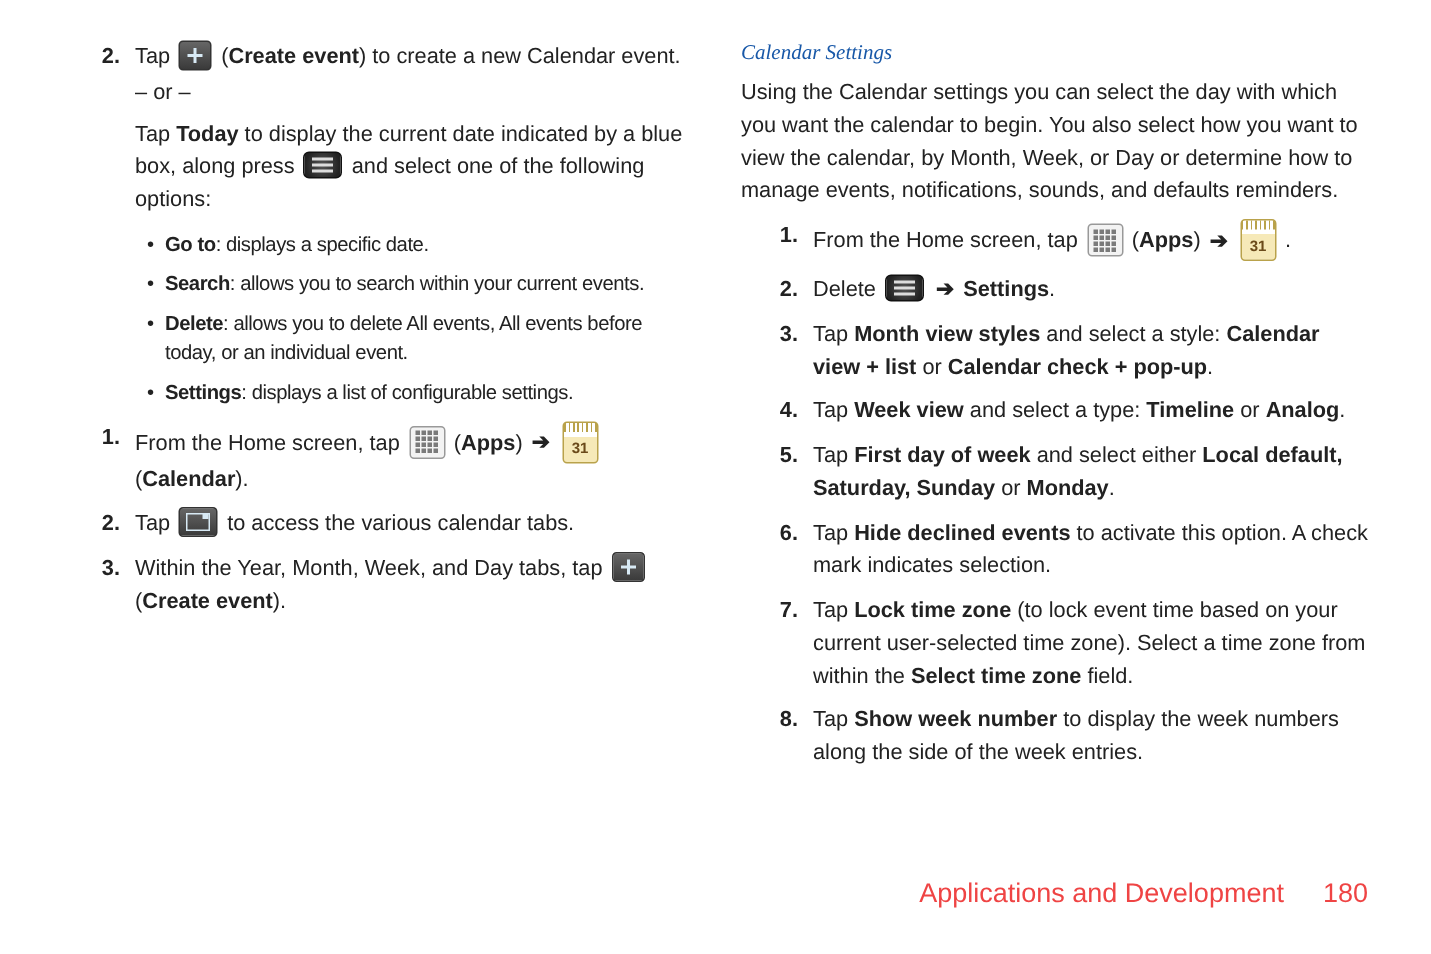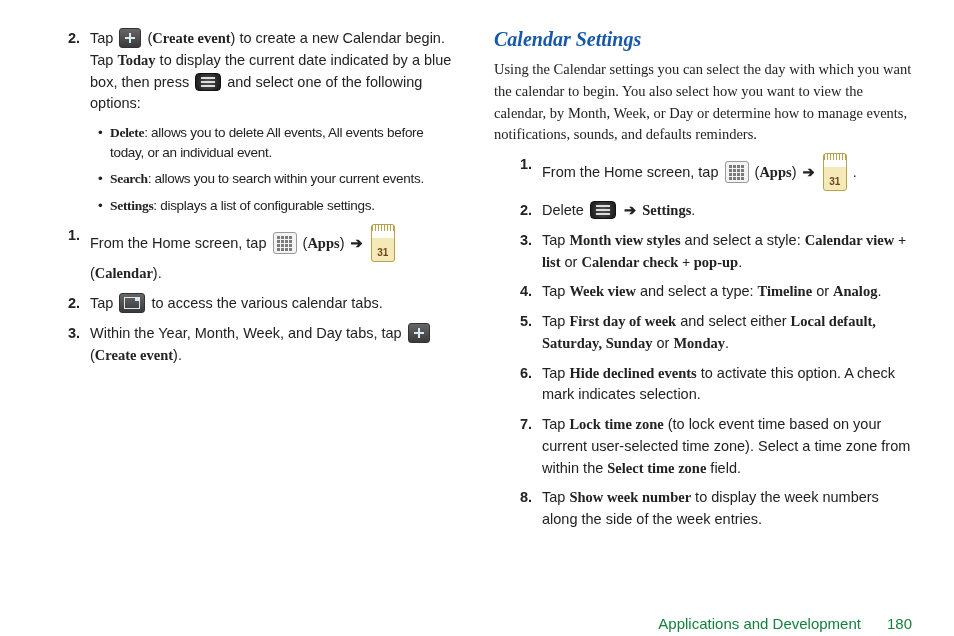--- a/index.html
+++ b/index.html
@@ -28,50 +28,49 @@
   }
   .step-num {
     width: 26px;
     flex-shrink: 0;
     font-weight: bold;
     text-align: right;
     padding-right: 10px;
   }
   .step-body { flex: 1; }
   .or-line { margin: 2px 0 6px 0; font-size: 14.5px; }
-  .bold { font-weight: bold; font-family: Liberation Serif, serif; }
+  .bold { font-weight: bold; }
   .cond { font-family: "Arial Narrow", Arial, sans-serif; font-stretch: condensed; letter-spacing: -0.3px; }
   .bullet-list { padding-left: 56px; margin-top: 6px; margin-bottom: 10px; }
   .bullet {
     font-size: 13.5px;
     line-height: 1.45;
     margin-bottom: 7px;
     padding-left: 12px;
     position: relative;
   }
   .bullet::before {
     content: "•";
     position: absolute;
     left: 0;
     top: 0;
   }
   .heading {
     font-family: Georgia, "Times New Roman", serif;
     font-style: italic;
-    font-weight: bold;
+    font-weight: normal;
     color: #1858a8;
-    font-size: 20px;
+    font-size: 14px;
     margin: 10px 0 8px 0;
   }
   .intro {
     font-size: 14.5px;
     line-height: 1.5;
     margin-bottom: 8px;
     padding-left: 0;
-    font-family: Liberation Serif, serif;
   }
   .icon {
     display: inline-flex;
     align-items: center;
     justify-content: center;
     vertical-align: middle;
     border-radius: 3px;
     position: relative;
     top: -1px;
     margin: 0 2px;
@@ -98,21 +97,21 @@
   }
   .icon-apps {
     width: 24px; height: 22px;
     background: #f3f3f3;
     border: 1px solid #999;
     display: inline-flex; flex-wrap: wrap; align-content: center; justify-content: center;
     gap: 1px; padding: 2px;
   }
   .icon-apps span { width: 3px; height: 3px; background: #7a7a7a; }
   .icon-cal {
-    width: 24px; height: 38px;
+    width: 24px; height: 28px;
     background: linear-gradient(#fff 35%,#f6e9b8 35%);
     border: 1px solid #b9a24b;
     font-size: 10px; font-weight: bold; color: #6b4a1a;
     display: inline-flex; align-items: flex-end; justify-content: center;
     padding-bottom: 1px;
   }
   .icon-cal::before {
     content:""; position:absolute; top:0; left:0; right:0; height:6px;
     background: repeating-linear-gradient(90deg,#b9a24b 0 1px,transparent 1px 3px);
   }
@@ -125,55 +124,57 @@
     content:""; width:14px; height:10px; border:1px solid #d8eaf5;
     position:absolute;
   }
   .icon-tabs::after {
     content:""; width:4px; height:4px; background:#d8eaf5;
     position:absolute; transform: translate(5px,-4px);
   }
   .arrow { font-weight: bold; padding: 0 2px; }
   .footer {
     position: absolute;
-    bottom: 4px;
+    bottom: 30px;
     right: 42px;
-    font-size: 15px;
-    color: #15803d;
+    font-size: 18px;
+    color: #ef4444;
     display: flex;
     gap: 26px;
     align-items: baseline;
     font-family: Arial, Helvetica, sans-serif;
   }
   .ol-group { padding-left: 22px; }
 </style>
 </head>
 <body>
 
 <div class="columns">
 
   <div class="col">
 
     <div class="ol-group">
       <div class="step">
         <div class="step-num">2.</div>
         <div class="step-body">
           <span>Tap </span>
           <span class="icon icon-plus"></span>
-          <span> (</span><span class="bold">Create event</span><span>) to create a new Calendar begin.</span>
-          <span>Tap </span><span class="bold">Today</span><span> to display the current date indicated by a blue box, then press </span>
+          <span> (</span><span class="bold">Create event</span><span>) to create a new Calendar event.</span>
+          <div class="or-line">– or –</div>
+          <span>Tap </span><span class="bold">Today</span><span> to display the current date indicated by a blue box, along press </span>
           <span class="icon icon-menu"></span>
           <span> and select one of the following options:</span>
         </div>
       </div>
     </div>
 
     <div class="bullet-list">
+      <div class="bullet cond"><span class="bold">Go to</span><span>: displays a specific date.</span></div>
+      <div class="bullet cond"><span class="bold">Search</span><span>: allows you to search within your current events.</span></div>
       <div class="bullet cond"><span class="bold">Delete</span><span>: allows you to delete All events, All events before today, or an individual event.</span></div>
-      <div class="bullet cond"><span class="bold">Search</span><span>: allows you to search within your current events.</span></div>
       <div class="bullet cond"><span class="bold">Settings</span><span>: displays a list of configurable settings.</span></div>
     </div>
 
 
     <div class="ol-group">
       <div class="step">
         <div class="step-num">1.</div>
         <div class="step-body">
           <span>From the Home screen, tap </span>
           <span class="icon icon-apps">

